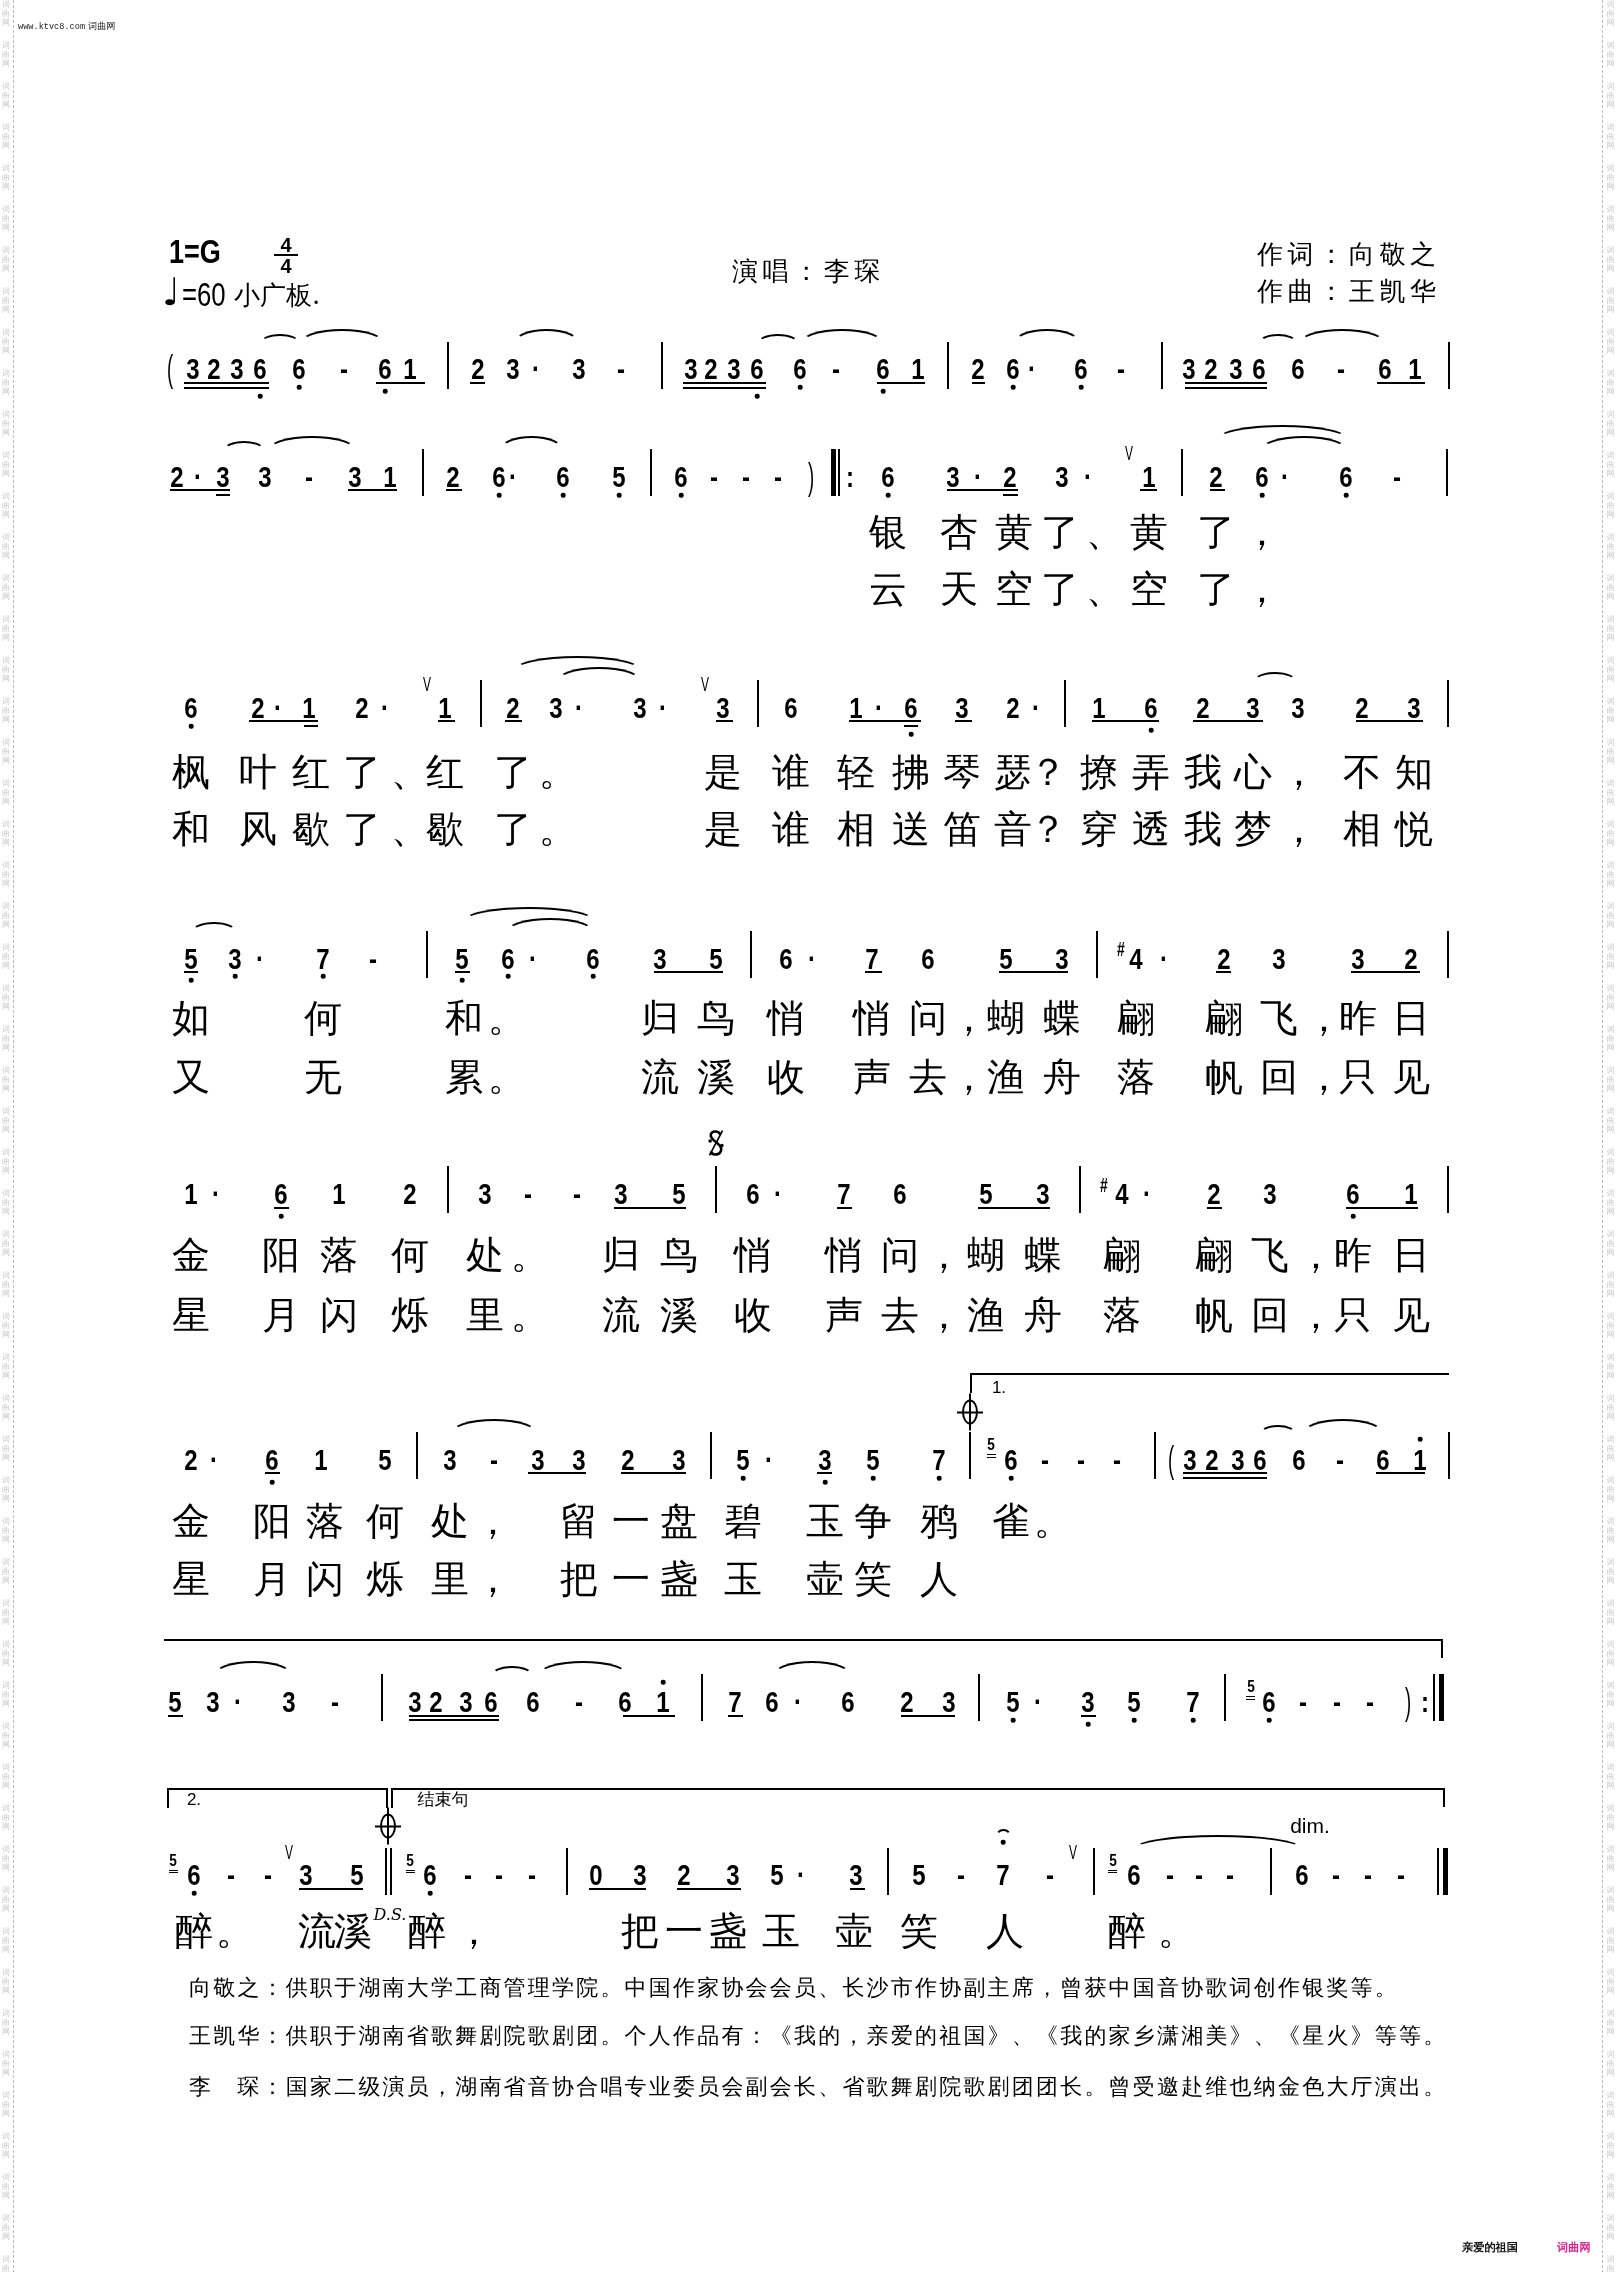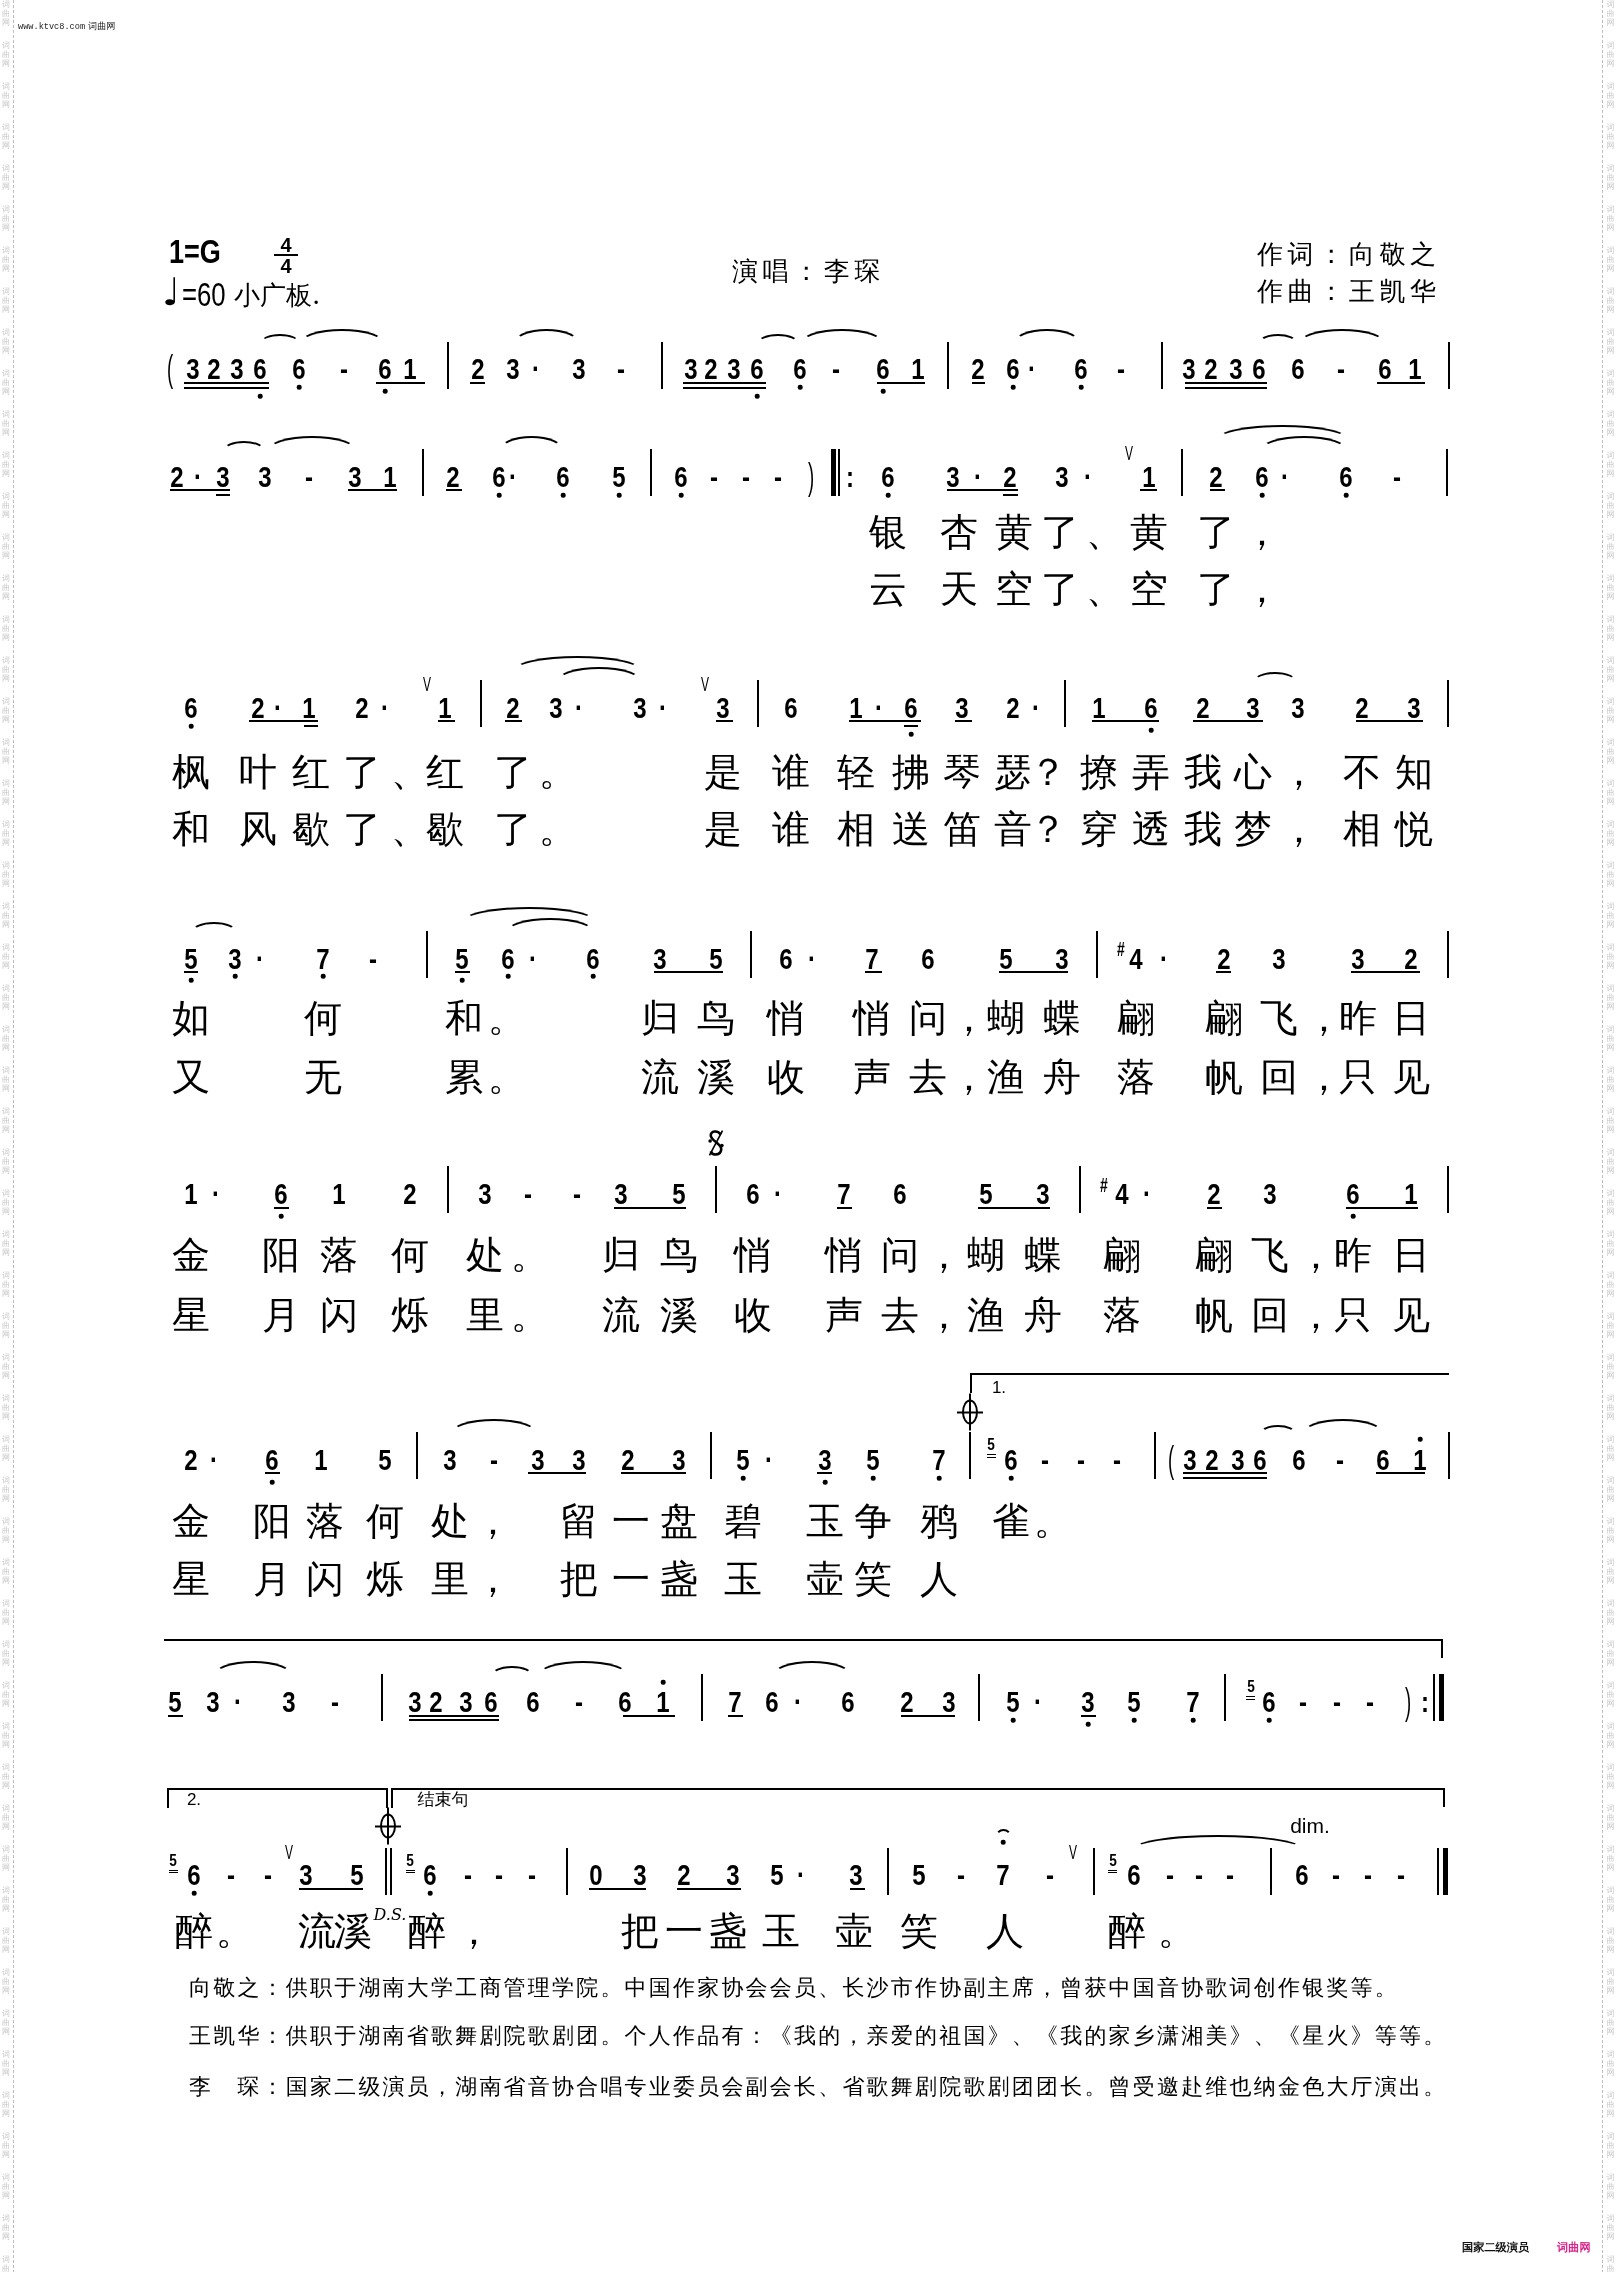--- a/index.html
+++ b/index.html
@@ -805,16 +805,16 @@
       <div class="line" style="left: 386px; top: 1788px; width: 2px; height: 20px;"></div>
       <div class="line" style="left: 391px; top: 1788px; width: 1052px; height: 2px;"></div>
       <div class="line" style="left: 391px; top: 1788px; width: 2px; height: 20px;"></div>
       <div class="line" style="left: 1443px; top: 1788px; width: 2px; height: 18.5px;"></div>
     </div>
 
   <div class="fn" style="top:1988px">向敬之：供职于湖南大学工商管理学院。中国作家协会会员、长沙市作协副主席，曾获中国音协歌词创作银奖等。</div>
   <div class="fn" style="top:2036px">王凯华：供职于湖南省歌舞剧院歌剧团。个人作品有：《我的，亲爱的祖国》、《我的家乡潇湘美》、《星火》等等。</div>
   <div class="fn" style="top:2087px">李　琛：国家二级演员，湖南省音协合唱专业委员会副会长、省歌舞剧院歌剧团团长。曾受邀赴维也纳金色大厅演出。</div>
 
-  <div class="src">国家二级演员</div>
+  <div class="src">亲爱的祖国</div>
   <div class="src-site" id="src-site" style="color: rgb(214, 39, 138);">词曲网</div>
 </div>
 
 
 </body></html>

